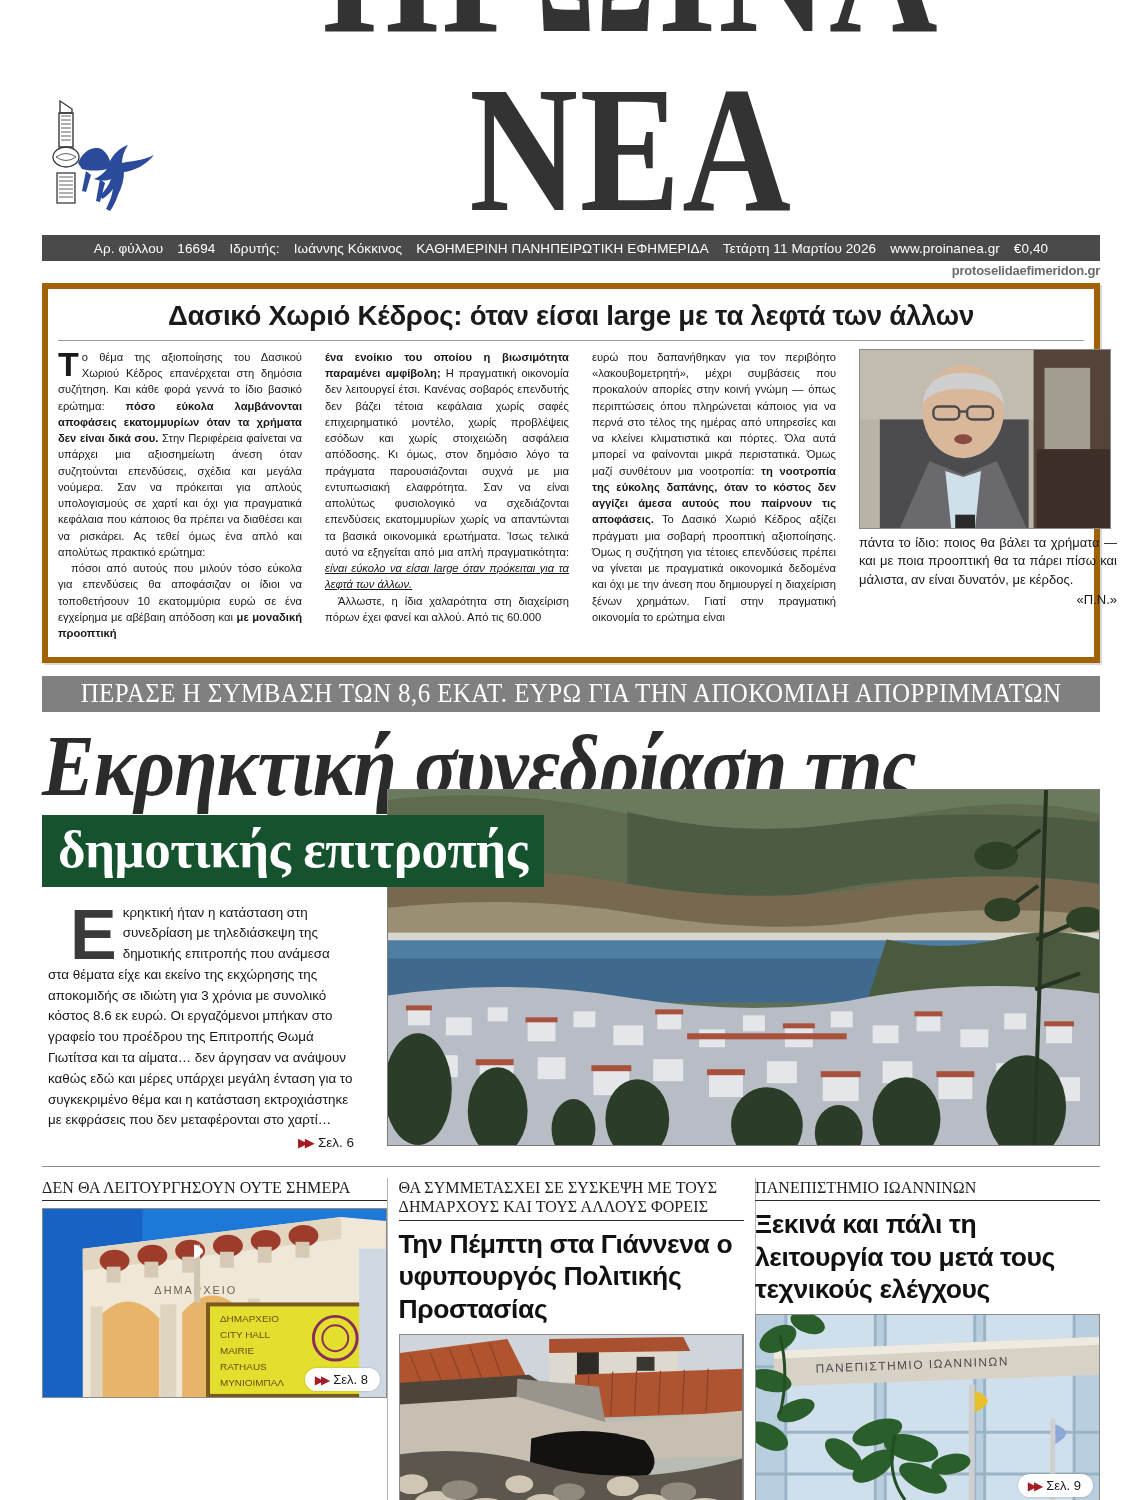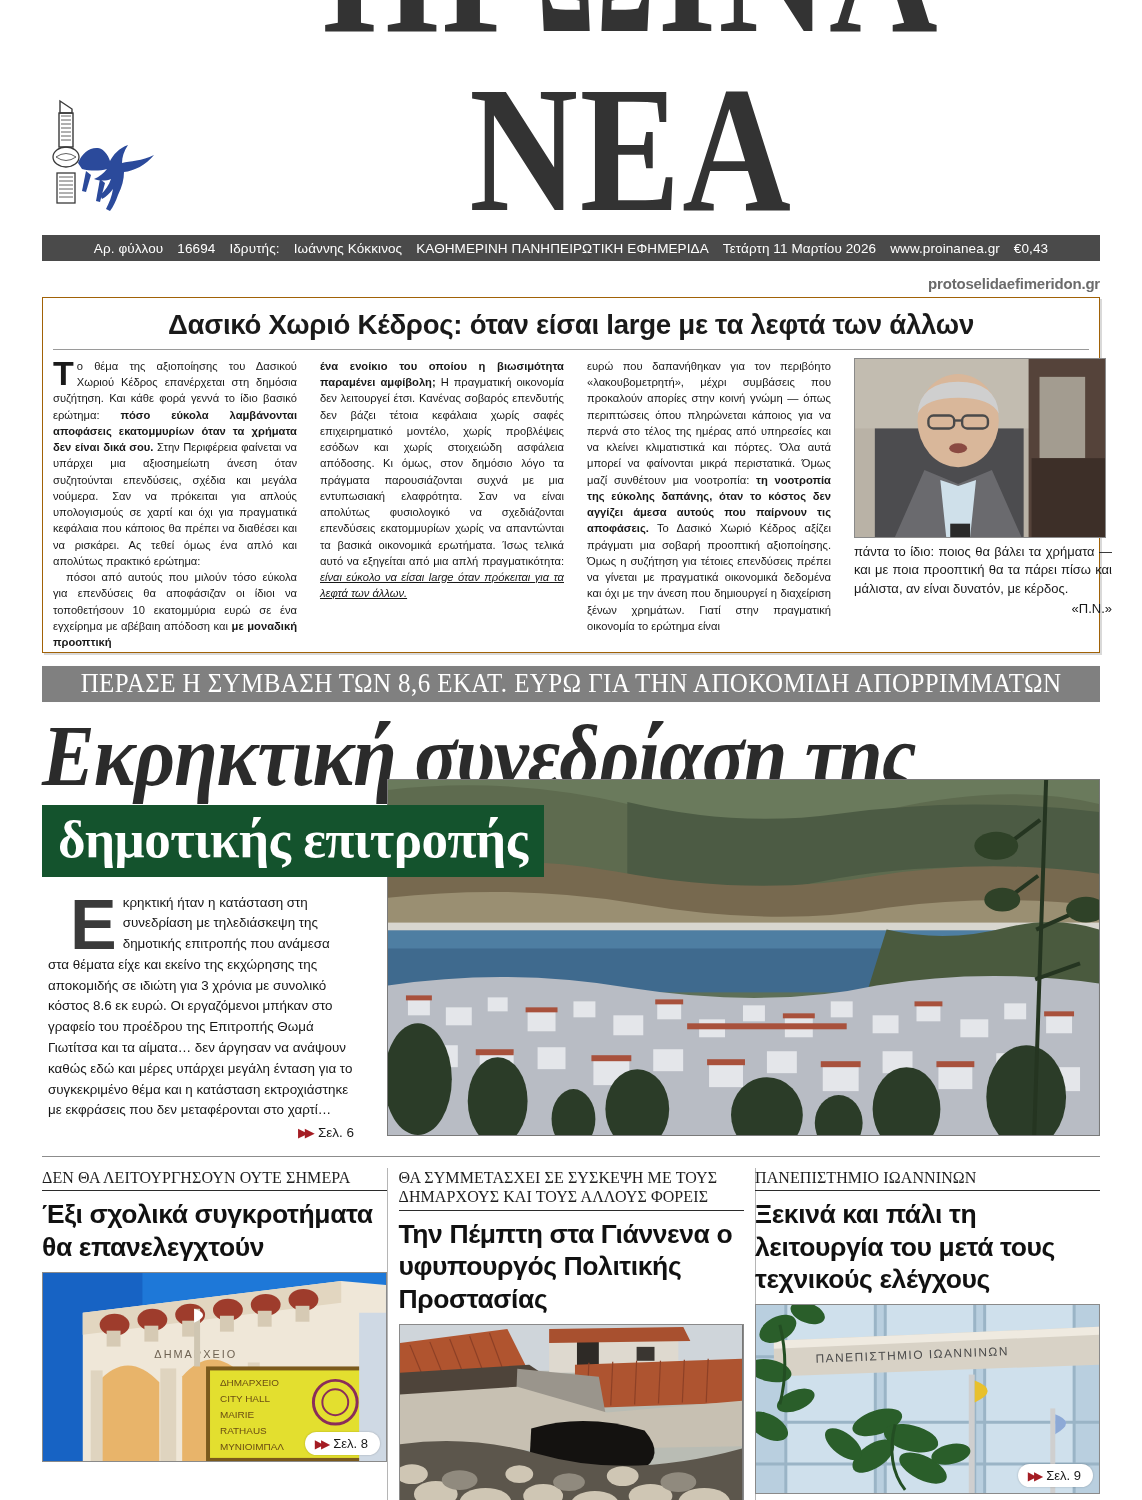--- a/index.html
+++ b/index.html
@@ -45,34 +45,34 @@
     background: #4a4a4a;
     color: #ffffff;
     height: 26px;
     display: flex; align-items: center; justify-content: center;
     font-size: 13.5px;
     letter-spacing: 0.1px;
     white-space: nowrap;
   }
   .info-bar span { margin: 0 7px; }
   .watermark {
-    margin: 14px 42px 0 0;
+    margin: 2px 42px 0 0;
     text-align: right;
-    font-size: 15px;
+    font-size: 13px;
     font-weight: bold;
     color: #6b6b6b;
     letter-spacing: -0.2px;
   }
 
   
   .edit-box {
     margin: 5px 42px 0 42px;
-    border: 1px solid #a16207;
+    border: 6px solid #a16207;
     box-shadow: 2px 2px 0 #d9d9d9;
-    padding: 8px 10px 2px 10px;
+    padding: 8px 10px 16px 10px;
     position: relative;
   }
   .edit-head {
     font-family: "Liberation Sans", sans-serif;
     font-weight: bold;
     font-size: 28.5px;
     color: #1a1a1a;
     text-align: center;
     padding: 2px 0 8px 0;
     letter-spacing: -0.3px;
@@ -257,39 +257,40 @@
   </div>
 
   <div class="info-bar">
     <span>Αρ. φύλλου</span>
     <span>16694</span>
     <span>Ιδρυτής:</span>
     <span>Ιωάννης Κόκκινος</span>
     <span>ΚΑΘΗΜΕΡΙΝΗ ΠΑΝΗΠΕΙΡΩΤΙΚΗ ΕΦΗΜΕΡΙΔΑ</span>
     <span>Τετάρτη 11 Μαρτίου 2026</span>
     <span>www.proinanea.gr</span>
-    <span>€0,43</span>
+    <span>€0,40</span>
   </div>
   <div class="watermark">protoselidaefimeridon.gr</div>
 
   <div class="edit-box">
     <div class="edit-head">Δασικό Χωριό Κέδρος: όταν είσαι large με τα λεφτά των άλλων</div>
     <div class="edit-rule"></div>
     <div class="edit-cols">
 
       <div class="ecol">
         <p class="first">
           <span class="dropcap">Τ</span><span>ο θέμα της αξιοποίησης του Δασικού Χωριού Κέδρος επανέρχεται στη δημόσια συζήτηση. Και κάθε φορά γεννά το ίδιο βασικό ερώτημα: </span><b>πόσο εύκολα λαμβάνονται αποφάσεις εκατομμυρίων όταν τα χρήματα δεν είναι δικά σου.</b><span> Στην Περιφέρεια φαίνεται να υπάρχει μια αξιοσημείωτη άνεση όταν συζητούνται επενδύσεις, σχέδια και μεγάλα νούμερα. Σαν να πρόκειται για απλούς υπολογισμούς σε χαρτί και όχι για πραγματικά κεφάλαια που κάποιος θα πρέπει να διαθέσει και να ρισκάρει. Ας τεθεί όμως ένα απλό και απολύτως πρακτικό ερώτημα:</span>
         </p>
         <p><span>πόσοι από αυτούς που μιλούν τόσο εύκολα για επενδύσεις θα αποφάσιζαν οι ίδιοι να τοποθετήσουν 10 εκατομμύρια ευρώ σε ένα εγχείρημα με αβέβαιη απόδοση και </span><b>με μοναδική προοπτική</b></p>
       </div>
       <div class="ecol-sep"></div>
 
       <div class="ecol">
         <p class="first"><b>ένα ενοίκιο του οποίου η βιωσιμότητα παραμένει αμφίβολη;</b><span> Η πραγματική οικονομία δεν λειτουργεί έτσι. Κανένας σοβαρός επενδυτής δεν βάζει τέτοια κεφάλαια χωρίς σαφές επιχειρηματικό μοντέλο, χωρίς προβλέψεις εσόδων και χωρίς στοιχειώδη ασφάλεια απόδοσης. Κι όμως, στον δημόσιο λόγο τα πράγματα παρουσιάζονται συχνά με μια εντυπωσιακή ελαφρότητα. Σαν να είναι απολύτως φυσιολογικό να σχεδιάζονται επενδύσεις εκατομμυρίων χωρίς να απαντώνται τα βασικά οικονομικά ερωτήματα. Ίσως τελικά αυτό να εξηγείται από μια απλή πραγματικότητα: </span><span class="uline">είναι εύκολο να είσαι large όταν πρόκειται για τα λεφτά των άλλων.</span></p>
+        <p><span>Άλλωστε, η ίδια χαλαρότητα στη διαχείριση πόρων έχει φανεί και αλλού. Από τις 60.000</span></p>
       </div>
       <div class="ecol-sep"></div>
 
       <div class="ecol">
         <p class="first"><span>ευρώ που δαπανήθηκαν για τον περιβόητο «λακουβομετρητή», μέχρι συμβάσεις που προκαλούν απορίες στην κοινή γνώμη — όπως περιπτώσεις όπου πληρώνεται κάποιος για να περνά στο τέλος της ημέρας από υπηρεσίες και να κλείνει κλιματιστικά και πόρτες. Όλα αυτά μπορεί να φαίνονται μικρά περιστατικά. Όμως μαζί συνθέτουν μια νοοτροπία: </span><b>τη νοοτροπία της εύκολης δαπάνης, όταν το κόστος δεν αγγίζει άμεσα αυτούς που παίρνουν τις αποφάσεις.</b><span> Το Δασικό Χωριό Κέδρος αξίζει πράγματι μια σοβαρή προοπτική αξιοποίησης. Όμως η συζήτηση για τέτοιες επενδύσεις πρέπει να γίνεται με πραγματικά οικονομικά δεδομένα και όχι με την άνεση που δημιουργεί η διαχείριση ξένων χρημάτων. Γιατί στην πραγματική οικονομία το ερώτημα είναι</span></p>
       </div>
       <div class="ecol-sep"></div>
 
       <div class="photo-col">
         <div class="photo-frame">
@@ -420,21 +421,20 @@
       </span>
     </div>
   </div>
 
   <div class="bottom-rule"></div>
 
   <div class="bottom-row">
 
     <div class="bcol">
       <div class="b-kicker b-kicker-rule">ΔΕΝ ΘΑ ΛΕΙΤΟΥΡΓΗΣΟΥΝ ΟΥΤΕ ΣΗΜΕΡΑ</div>
-      <div class="b-head">Έξι σχολικά συγκροτήματα θα επανελεγχτούν</div>
       <div class="b-photo">
         <svg class="img-fill" viewBox="0 0 345 190" preserveAspectRatio="none">
           <rect width="345" height="190" fill="#1e78d8"></rect>
           <rect x="0" y="0" width="100" height="190" fill="#1763c4"></rect>
           <path d="M40 190 L40 40 L300 8 L345 12 L345 190 Z" fill="#efe7d8"></path>
           <path d="M40 40 L300 8 L300 30 L40 62 Z" fill="#e2d6c0"></path>
           <g fill="#9e3c2c">
             <ellipse cx="72" cy="52" rx="15" ry="11"></ellipse>
               <ellipse cx="110" cy="47" rx="15" ry="11"></ellipse>
             <ellipse cx="148" cy="42" rx="15" ry="11"></ellipse>

